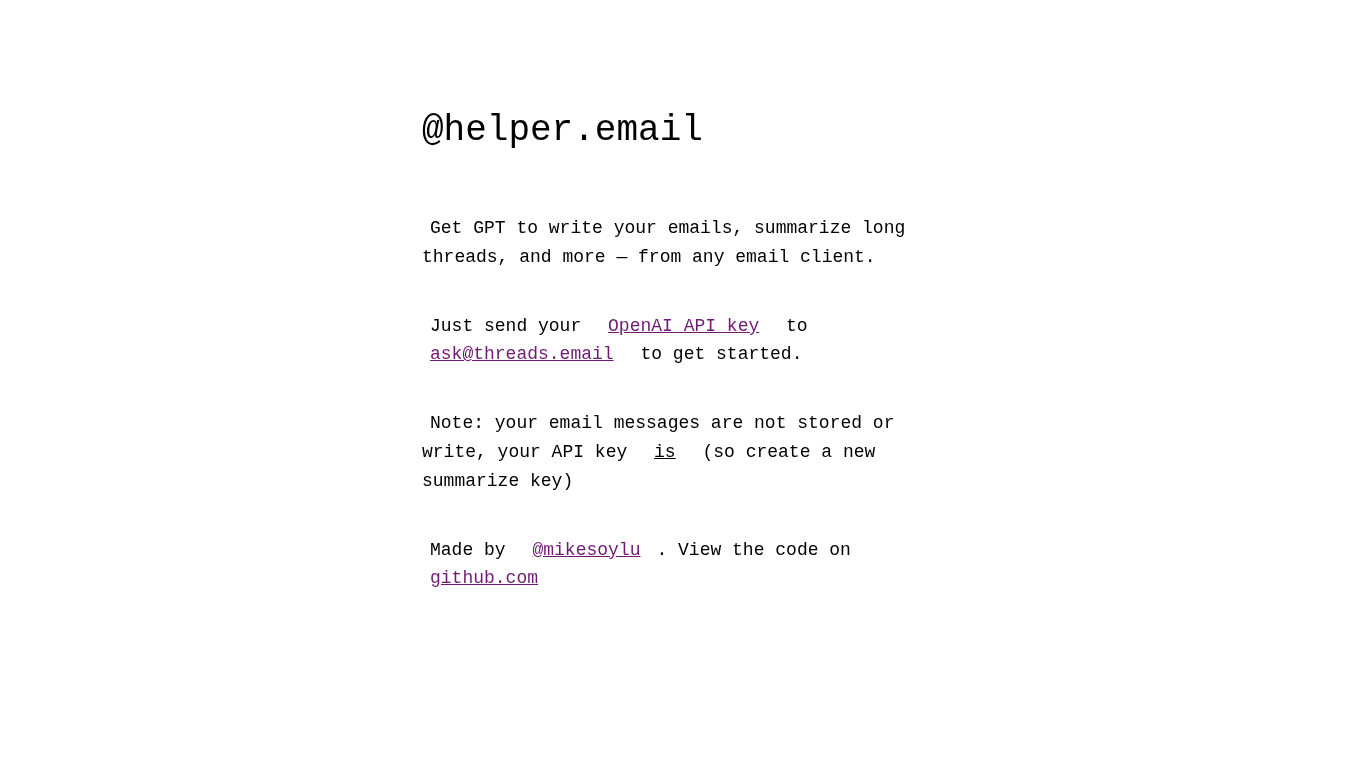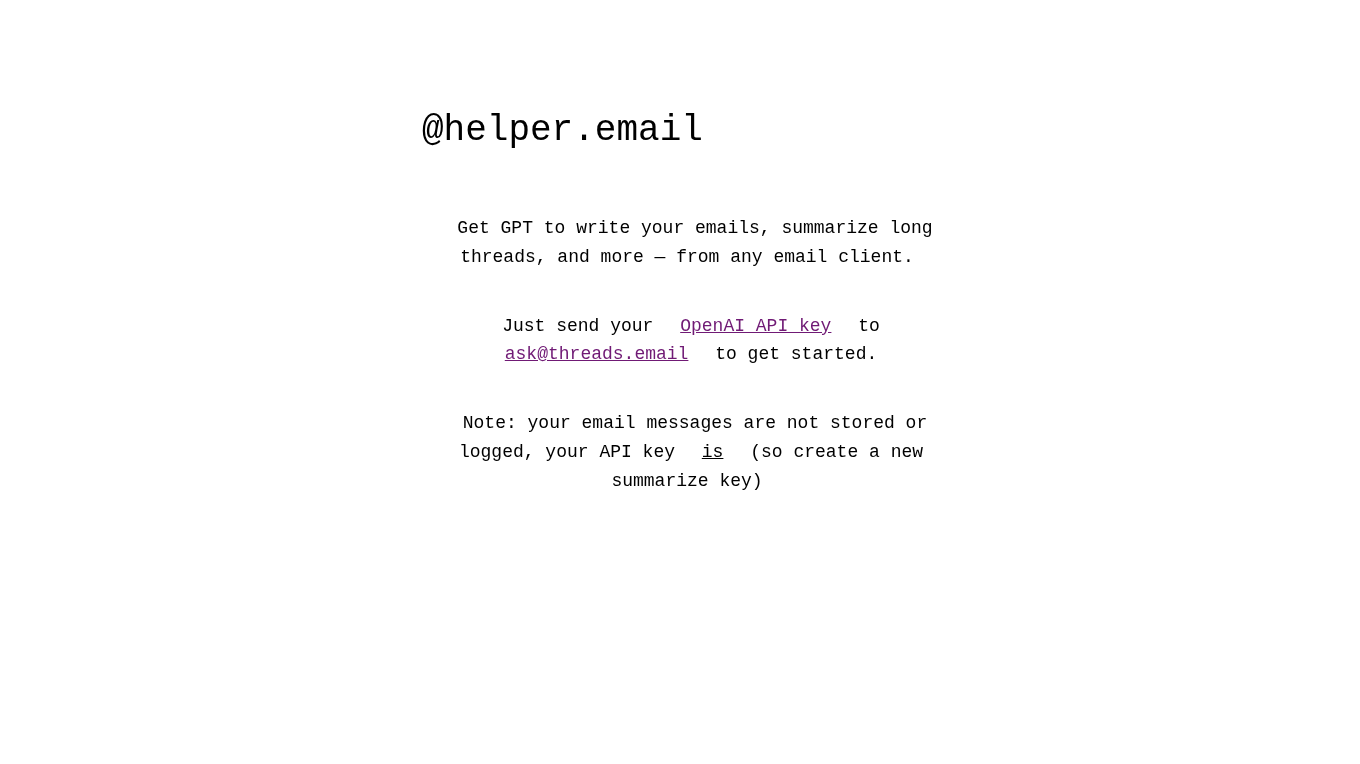--- a/index.html
+++ b/index.html
@@ -30,21 +30,20 @@
       font-weight: normal;
       margin-bottom: 40px;
       letter-spacing: 0;
     }
 
     .paragraph {
       margin-bottom: 24px;
       font-size: 18px;
       line-height: 1.6;
       max-width: 560px;
-      text-align: center;
     }
 
     a {
       color: #701a75;
       text-decoration: underline;
     }
 
     .underline-text {
       text-decoration: underline;
     }
@@ -57,16 +56,19 @@
 
   <p class="paragraph">
     <span>Get GPT to write your emails, summarize long threads, and more — from any email client.</span>
   </p>
 
   <p class="paragraph">
     <span>Just send your </span><a href="#">OpenAI API key</a><span> to </span><a href="mailto:ask@helper.email">ask@threads.email</a><span> to get started.</span>
   </p>
 
   <p class="paragraph">
-    <span>Note: your email messages are not stored or logged, your API key </span><span class="underline-text">is</span><span> (so create a new summarize key)</span>
+    <span>Note: your email messages are not stored or write, your API key </span><span class="underline-text">is</span><span> (so create a new summarize key)</span>
   </p>
 
+  <p class="paragraph">
+    <span>Made by </span><a href="#">@mikesoylu</a><span>. View the code on </span><a href="#">github.com</a>
+  </p>
 </div>
 
 </body></html>

